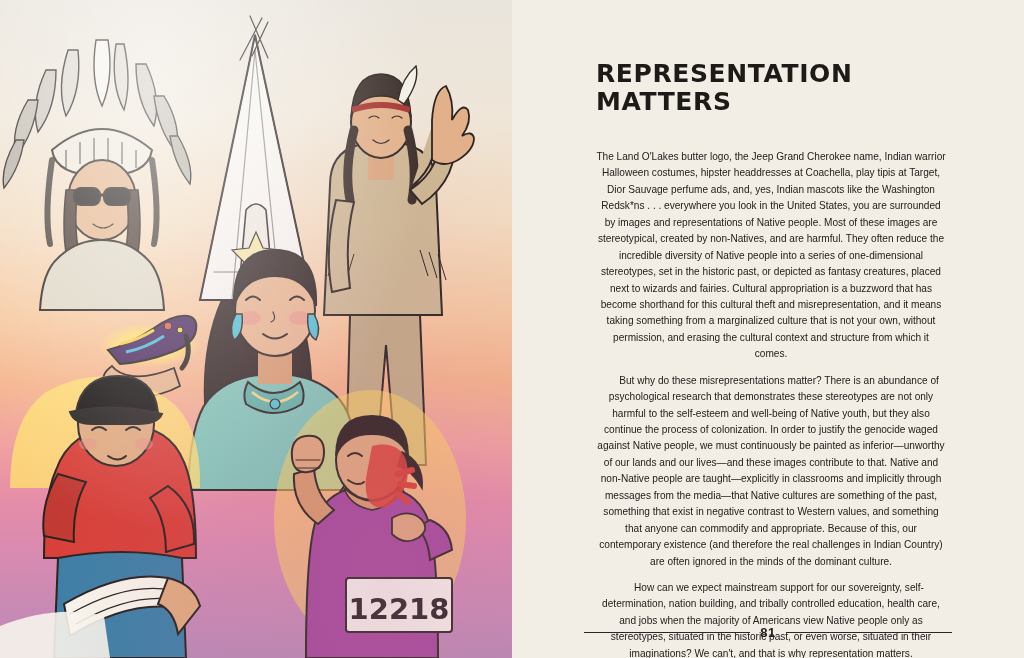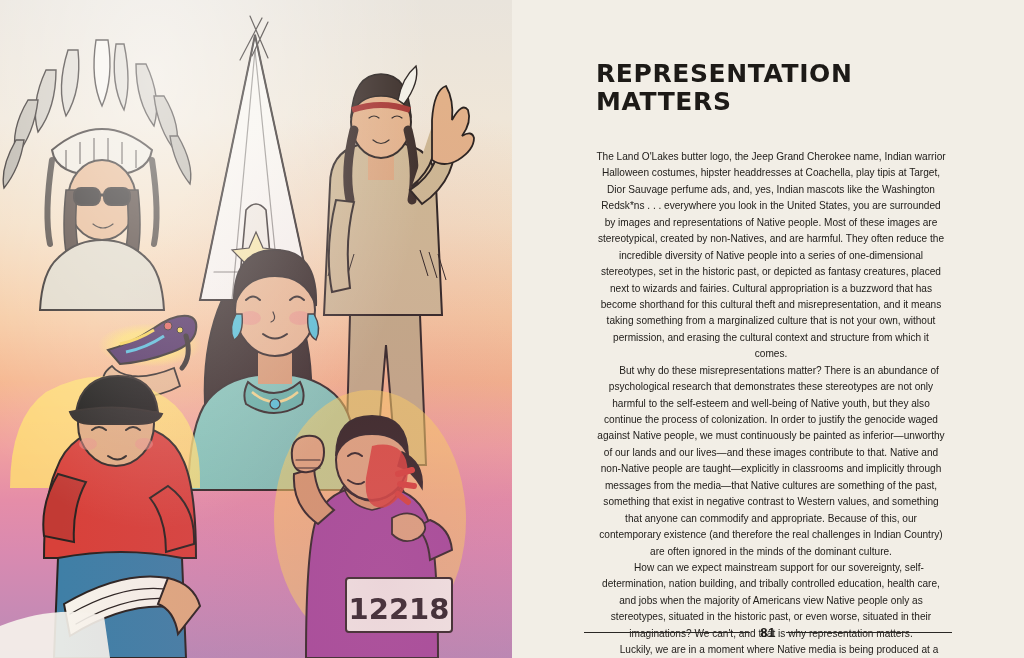--- a/index.html
+++ b/index.html
@@ -77,21 +77,21 @@
   }
   .body-p {
     font-size: 10.1px;
     line-height: 1.63;
     color: #23201d;
     margin: 0;
     text-align: center;
   }
   .body-p + .body-p {
     text-indent: 16px;
-    margin-top: 0;
+    margin-top: 10px;
   }
   .page-number-bar {
     position: absolute;
     left: 0;
     bottom: 18px;
     width: 512px;
     display: flex;
     align-items: center;
     justify-content: center;
   }

